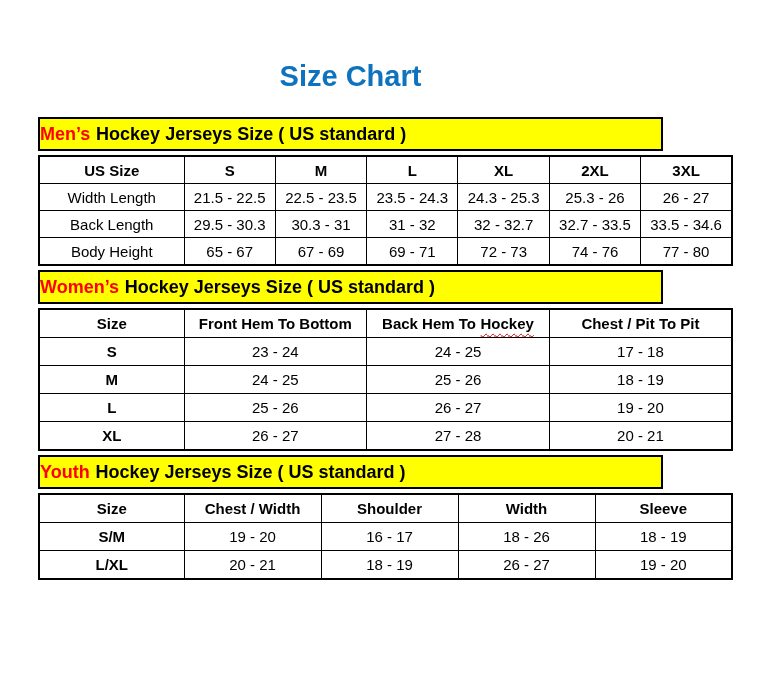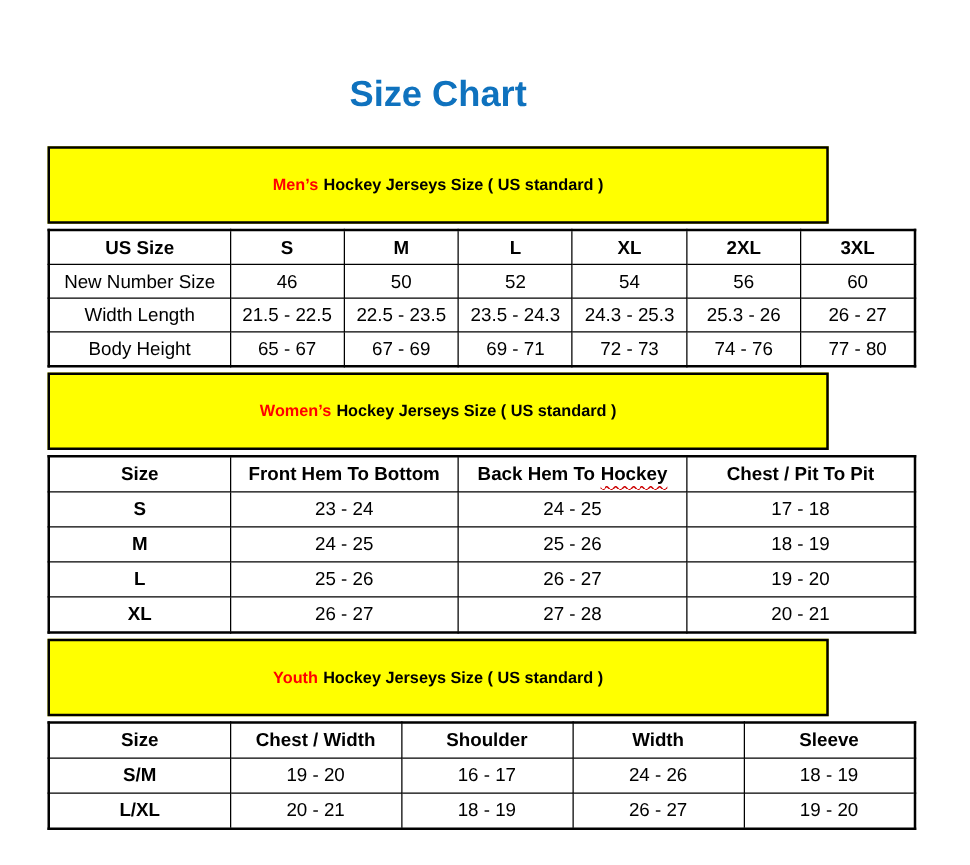--- a/index.html
+++ b/index.html
@@ -20,25 +20,24 @@
     color: #0F72BE;
     font-size: 29px;
     font-weight: bold;
     letter-spacing: 0px;
   }
 
   .section-bar {
     box-sizing: border-box;
     border: 2px solid #000000;
     background: #FFFF00;
-    text-align: center;
     font-weight: bold;
-    font-size: 13px;
+    font-size: 18px;
     line-height: 20px;
-    padding: 19px 0;
+    padding: 5px 0;
   }
   .section-bar .accent { color: #FF0000; }
   .section-bar .rest { margin-left: 0.32em; color: #000000; }
 
   table.sizes {
     border-collapse: collapse;
     table-layout: fixed;
     width: 695px;
     margin-top: 4px;
     margin-bottom: 4px;
@@ -97,36 +96,36 @@
           <th>S</th>
           <th>M</th>
           <th>L</th>
           <th>XL</th>
           <th>2XL</th>
           <th>3XL</th>
         </tr>
       </thead>
       <tbody>
         <tr>
-          <td class="rowlabel">New Number Size</td>
-          <td>46</td>
-          <td>50</td>
-          <td>52</td>
-          <td>54</td>
-          <td>56</td>
-          <td>60</td>
-        </tr>
-        <tr>
           <td class="rowlabel">Width Length</td>
           <td>21.5 - 22.5</td>
           <td>22.5 - 23.5</td>
           <td>23.5 - 24.3</td>
           <td>24.3 - 25.3</td>
           <td>25.3 - 26</td>
           <td>26 - 27</td>
+        </tr>
+        <tr>
+          <td class="rowlabel">Back Length</td>
+          <td>29.5 - 30.3</td>
+          <td>30.3 - 31</td>
+          <td>31 - 32</td>
+          <td>32 - 32.7</td>
+          <td>32.7 - 33.5</td>
+          <td>33.5 - 34.6</td>
         </tr>
         <tr>
           <td class="rowlabel">Body Height</td>
           <td>65 - 67</td>
           <td>67 - 69</td>
           <td>69 - 71</td>
           <td>72 - 73</td>
           <td>74 - 76</td>
           <td>77 - 80</td>
         </tr>
@@ -201,21 +200,21 @@
           <th>Shoulder</th>
           <th>Width</th>
           <th>Sleeve</th>
         </tr>
       </thead>
       <tbody>
         <tr>
           <td class="bold">S/M</td>
           <td>19 - 20</td>
           <td>16 - 17</td>
-          <td>24 - 26</td>
+          <td>18 - 26</td>
           <td>18 - 19</td>
         </tr>
         <tr>
           <td class="bold">L/XL</td>
           <td>20 - 21</td>
           <td>18 - 19</td>
           <td>26 - 27</td>
           <td>19 - 20</td>
         </tr>
       </tbody>

